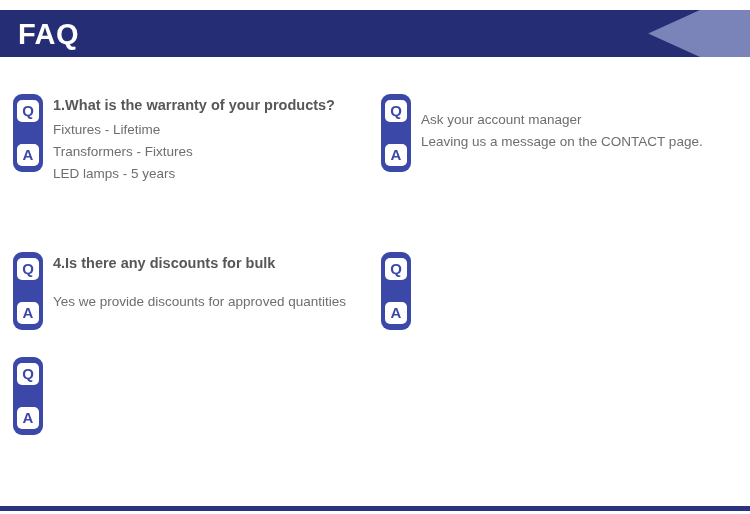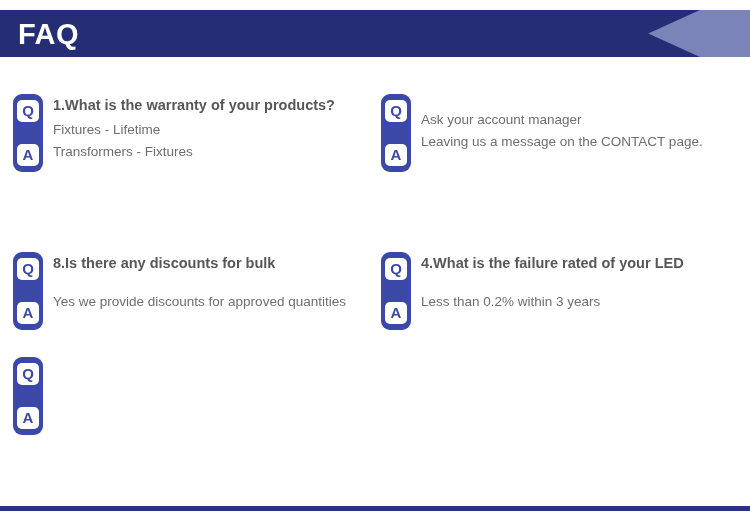--- a/index.html
+++ b/index.html
@@ -141,20 +141,21 @@
       <div class="qa-badge">
         <div class="qa-letter">Q</div>
         <div class="qa-gap"></div>
         <div class="qa-letter">A</div>
       </div>
       <div class="faq-text">
         <p class="faq-question">1.What is the warranty of your products?</p>
         <div class="faq-answers">
           <p class="faq-answer">Fixtures - Lifetime</p>
           <p class="faq-answer">Transformers - Fixtures</p>
+          <p class="faq-answer">LED lamps - 5 years</p>
         </div>
       </div>
     </div>
 
     <div class="faq-item col-right" style="top:0;">
       <div class="qa-badge">
         <div class="qa-letter">Q</div>
         <div class="qa-gap"></div>
         <div class="qa-letter">A</div>
       </div>
@@ -171,41 +172,34 @@
 
   <div class="faq-row" style="height:105px;">
 
     <div class="faq-item col-left" style="top:0;">
       <div class="qa-badge">
         <div class="qa-letter">Q</div>
         <div class="qa-gap"></div>
         <div class="qa-letter">A</div>
       </div>
       <div class="faq-text">
-        <p class="faq-question">8.Is there any discounts for bulk</p>
+        <p class="faq-question">4.Is there any discounts for bulk</p>
         <div class="spacer-q2"></div>
         <div class="faq-answers">
           <p class="faq-answer">Yes we provide discounts for approved quantities</p>
         </div>
       </div>
     </div>
 
     <div class="faq-item col-right" style="top:0;">
       <div class="qa-badge">
         <div class="qa-letter">Q</div>
         <div class="qa-gap"></div>
         <div class="qa-letter">A</div>
       </div>
-      <div class="faq-text">
-        <p class="faq-question">4.What is the failure rated of your LED</p>
-        <div class="spacer-q2"></div>
-        <div class="faq-answers">
-          <p class="faq-answer">Less than 0.2% within 3 years</p>
-        </div>
-      </div>
     </div>
 
   </div>
 
   <div class="faq-row" style="height:105px;">
 
     <div class="faq-item col-left" style="top:0;">
       <div class="qa-badge">
         <div class="qa-letter">Q</div>
         <div class="qa-gap"></div>

